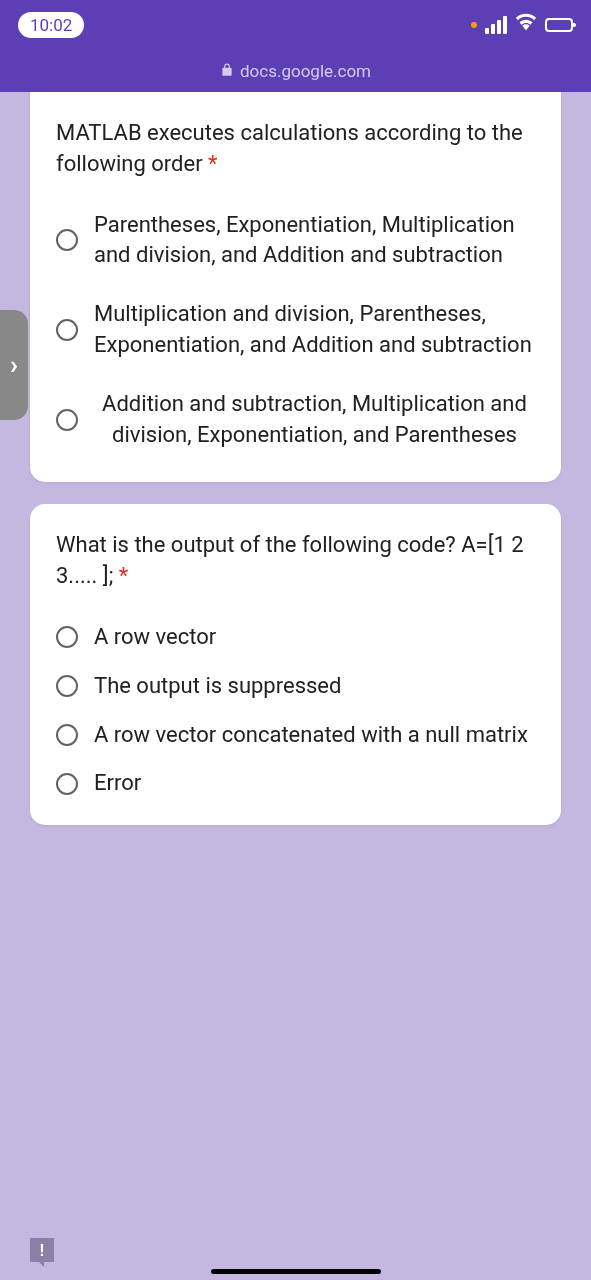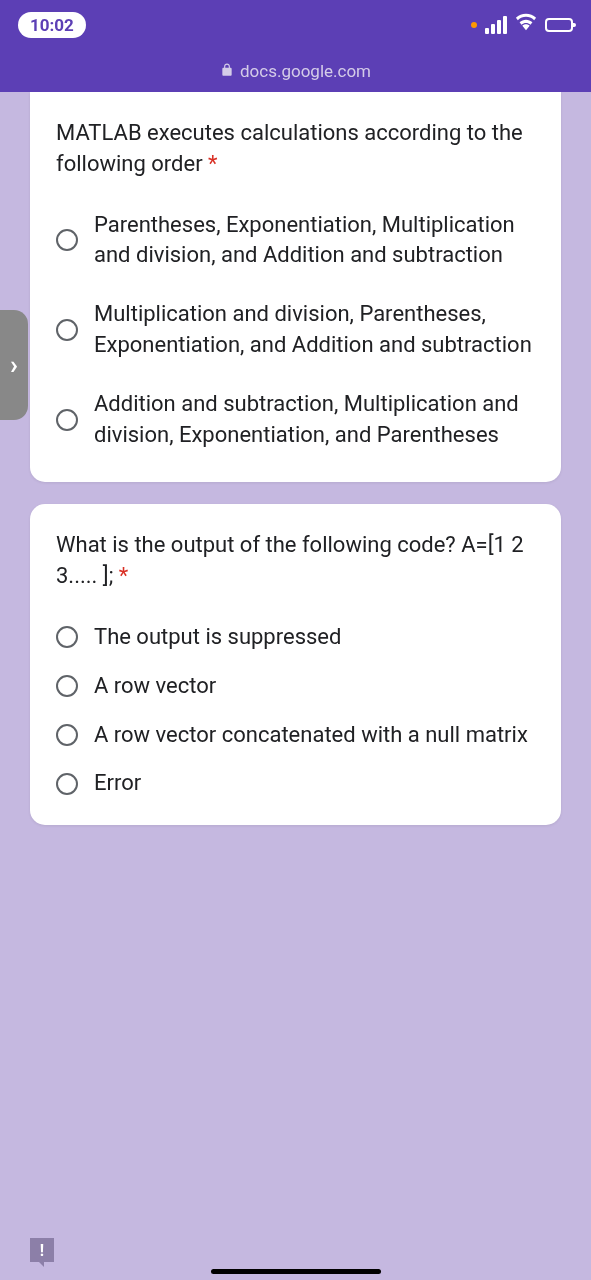--- a/index.html
+++ b/index.html
@@ -19,21 +19,21 @@
       justify-content: space-between;
       padding: 0 18px;
       color: #fff;
     }
     .time-pill {
       background: #fff;
       color: #5c3fb5;
       padding: 3px 12px;
       border-radius: 16px;
       font-size: 17px;
-      font-weight: 700;
+      font-weight: 400;
     }
     .status-right {
       display: flex;
       align-items: center;
       gap: 8px;
     }
     .orange-dot {
       width: 6px; height: 6px; border-radius: 3px;
       background: #ff9800;
     }
@@ -84,21 +84,21 @@
     }
     .question .req { color: #d93025; }
     .option {
       display: flex;
       align-items: center;
       gap: 16px;
       margin-bottom: 28px;
     }
     .option.tight { margin-bottom: 18px; }
     .option.tight:last-child { margin-bottom: 0; }
-    .option:last-child { margin-bottom: 6px; }
+    .option:last-child { margin-bottom: 6px; text-align: center; }
     .radio {
       width: 22px; height: 22px;
       border: 2px solid #5f6368;
       border-radius: 50%;
       flex-shrink: 0;
     }
     .option-text {
       font-size: 22px;
       color: #202124;
       line-height: 1.4;
@@ -186,25 +186,25 @@
       <div class="option-text">Addition and subtraction, Multiplication and division, Exponentiation, and Parentheses</div>
     </div>
   </div>
 
   <div class="card">
     <div class="question">
       <span>What is the output of the following code? A=[1 2 3..... ];</span> <span class="req">*</span>
     </div>
     <div class="option tight">
       <div class="radio"></div>
+      <div class="option-text">A row vector</div>
+    </div>
+    <div class="option tight">
+      <div class="radio"></div>
       <div class="option-text">The output is suppressed</div>
-    </div>
-    <div class="option tight">
-      <div class="radio"></div>
-      <div class="option-text">A row vector</div>
     </div>
     <div class="option tight">
       <div class="radio"></div>
       <div class="option-text">A row vector concatenated with a null matrix</div>
     </div>
     <div class="option tight">
       <div class="radio"></div>
       <div class="option-text">Error</div>
     </div>
   </div>

